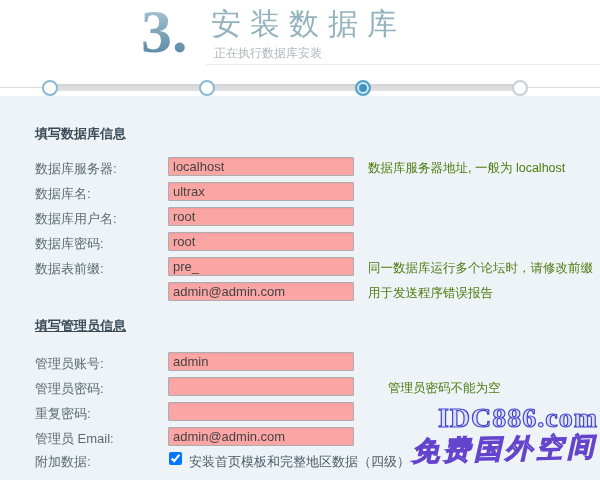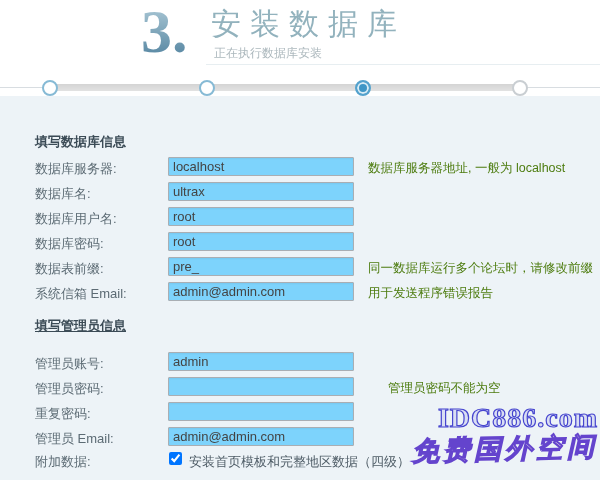--- a/index.html
+++ b/index.html
@@ -41,21 +41,21 @@
   
   .content { position:absolute; top:96px; left:0; width:600px; height:384px; background:#edf3f7; }
 
   .section-heading {
     position:absolute; left:35px; font-size:13px; font-weight:bold; color:#3b4b56;
   }
   .row { position:absolute; left:0; width:600px; height:20px; }
   .row .label { position:absolute; left:35px; top:3px; font-size:13px; color:#5c6b74; }
   .row .input {
     position:absolute; left:168px; top:0; width:186px; height:19px;
-    border:1px solid #a9aeb3; border-radius:1px; background:#7dd3fc;
+    border:1px solid #a9aeb3; border-radius:1px; background:#fca5a5;
     font-family:"Liberation Sans", sans-serif; font-size:13px; color:#444;
     padding:0 4px; box-shadow:inset 0 1px 2px rgba(0,0,0,0.05); outline:none;
   }
   .row .hint { position:absolute; left:368px; top:3px; font-size:12.5px; color:#4d7c0f; white-space:nowrap; }
   .row .hint.indent2 { left:388px; }
   .row .checkbox { position:absolute; left:169px; top:2px; width:13px; height:13px; }
   .row .cb-label { position:absolute; left:189px; top:3px; font-size:13px; color:#4e5c66; }
 
   
   .watermark { position:absolute; right:2px; top:403px; text-align:right; z-index:5; pointer-events:none; }
@@ -83,21 +83,21 @@
   </div>
 
   <div class="progress-track"></div>
   <div class="dot" style="left:42px;"></div>
   <div class="dot" style="left:199px;"></div>
   <div class="dot active" style="left:355px;"></div>
   <div class="dot pending" style="left:512px;"></div>
 
   <div class="content">
 
-    <div class="section-heading" style="top:37px;">填写数据库信息</div>
+    <div class="section-heading" style="top:29px;">填写数据库信息</div>
 
     <div class="row" style="top:61px;padding-left:44px;">
       <span class="label">数据库服务器:</span>
       <input class="input" type="text" value="localhost" style="">
       <span class="hint">数据库服务器地址, 一般为 localhost</span>
     </div>
 
     <div class="row" style="top:86px;">
       <span class="label">数据库名:</span>
       <input class="input" type="text" value="ultrax" style="">
@@ -116,21 +116,20 @@
       <span class="hint"></span>
     </div>
 
     <div class="row" style="top:161px;">
       <span class="label">数据表前缀:</span>
       <input class="input" type="text" value="pre_" style="">
       <span class="hint">同一数据库运行多个论坛时，请修改前缀</span>
     </div>
 
     <div class="row" style="top:186px;">
-      <span class="label">系统信箱 Email:</span>
       <input class="input" type="text" value="admin@admin.com" style="">
       <span class="hint">用于发送程序错误报告</span>
     </div>
 
     <div class="section-heading" style="top:221px;text-decoration:underline;">填写管理员信息</div>
 
     <div class="row" style="top:256px;">
       <span class="label">管理员账号:</span>
       <input class="input" type="text" value="admin" style="">
       <span class="hint"></span>

